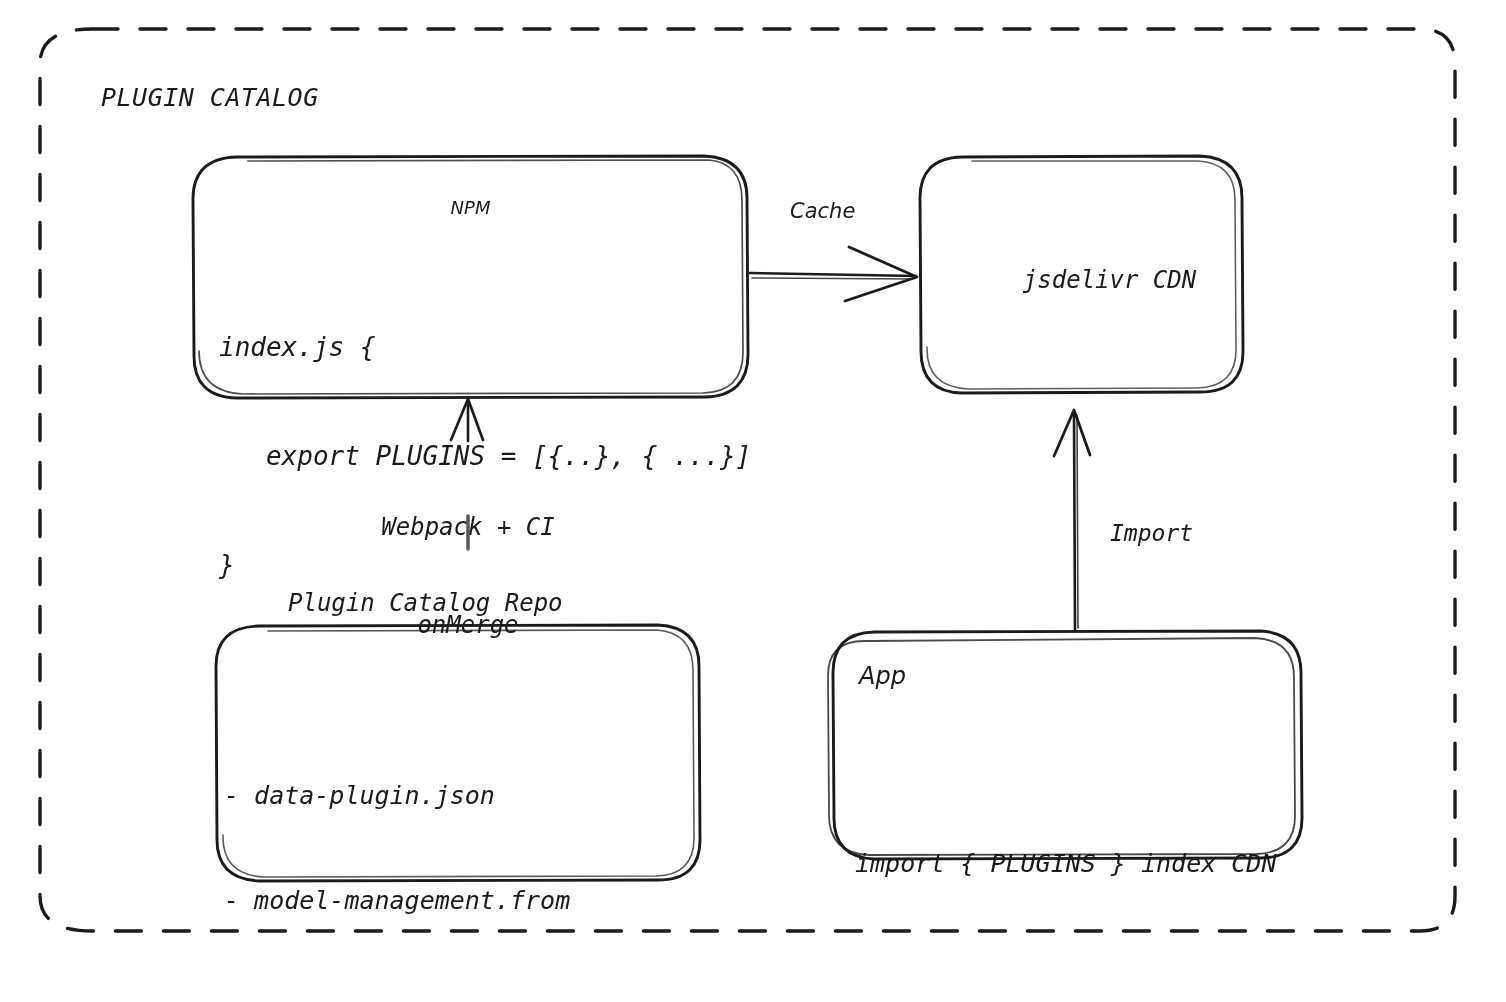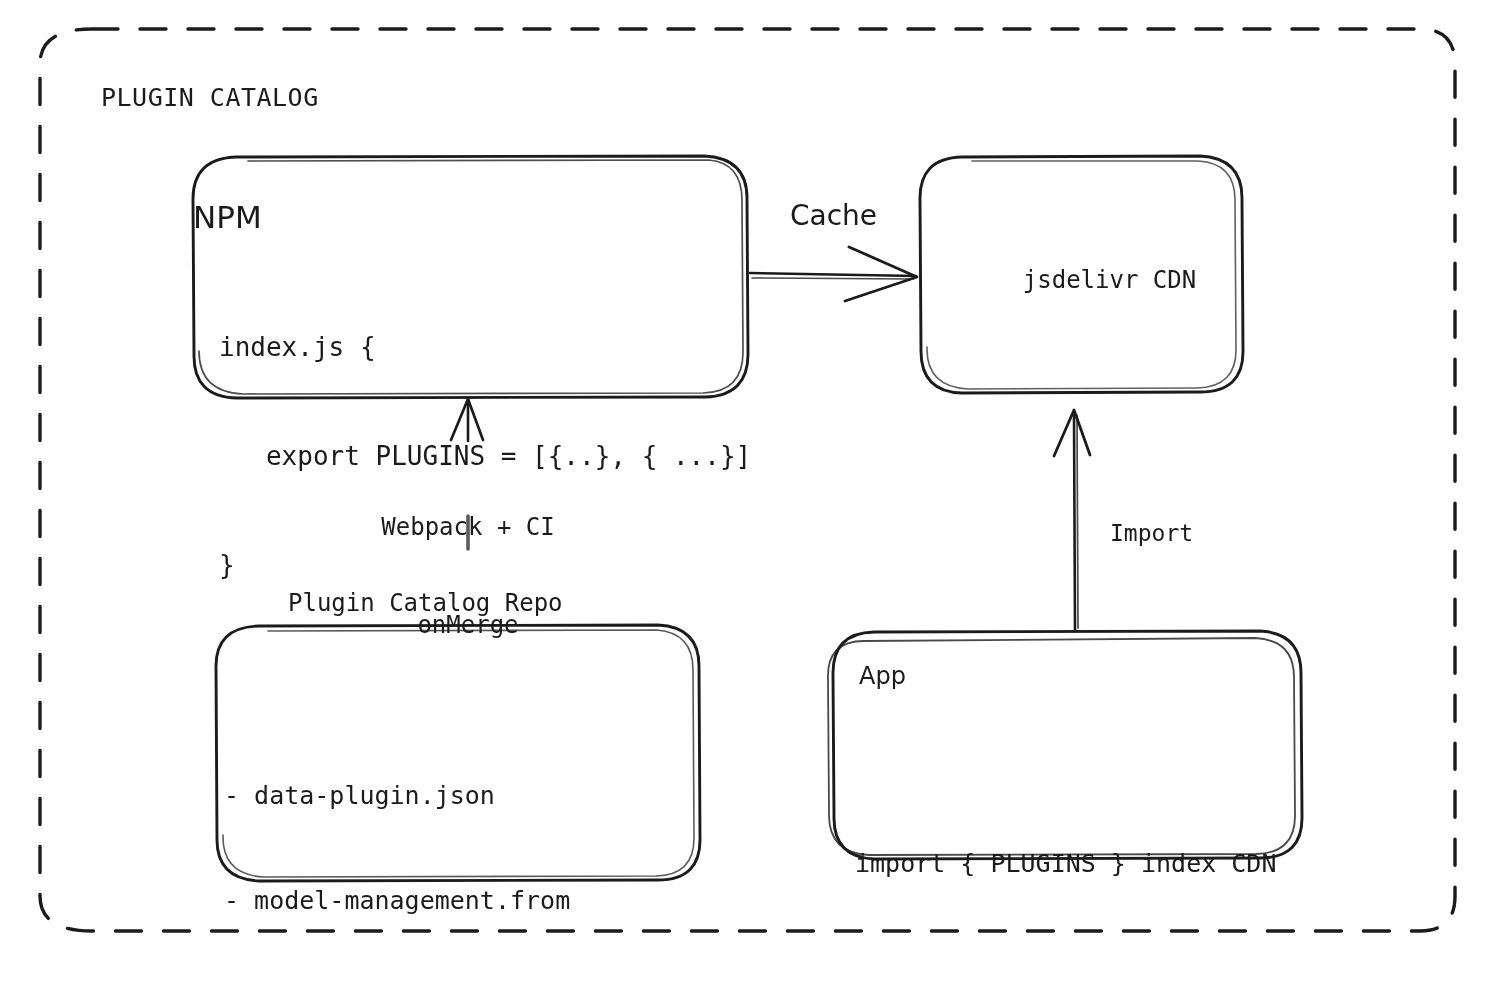--- a/index.html
+++ b/index.html
@@ -9,20 +9,21 @@
     background: #ffffff;
   }
   #canvas {
     position: relative;
     width: 1506px;
     height: 1002px;
     background: #ffffff;
     overflow: hidden;
     font-family: "DejaVu Sans Mono", "Liberation Mono", monospace;
     color: #1b1b1b;
+    font-style: italic;
   }
   svg.layer {
     position: absolute;
     left: 0;
     top: 0;
     width: 1506px;
     height: 1002px;
     pointer-events: none;
   }
   .txt {
@@ -42,39 +43,40 @@
   #group-title {
     left: 101px;
     top: 81px;
     font-size: 25px;
     letter-spacing: 0.5px;
   }
   #npm-title {
     left: 193px;
     top: 196px;
     width: 555px;
-    font-size: 31px;
+    text-align: center;
+    font-size: 18px;
   }
   #npm-code {
     left: 219px;
     top: 256px;
     font-size: 26px;
     line-height: 1.4;
   }
   #cdn-title {
     left: 920px;
     top: 264px;
     width: 379px;
     text-align: center;
     font-size: 24px;
   }
   #cache-label {
     left: 790px;
     top: 197px;
-    font-size: 28px;
+    font-size: 21px;
   }
   #webpack-label {
     left: 375px;
     top: 446px;
     font-size: 24px;
     text-align: center;
     width: 186px;
     line-height: 1.36;
   }
   #repo-label {

